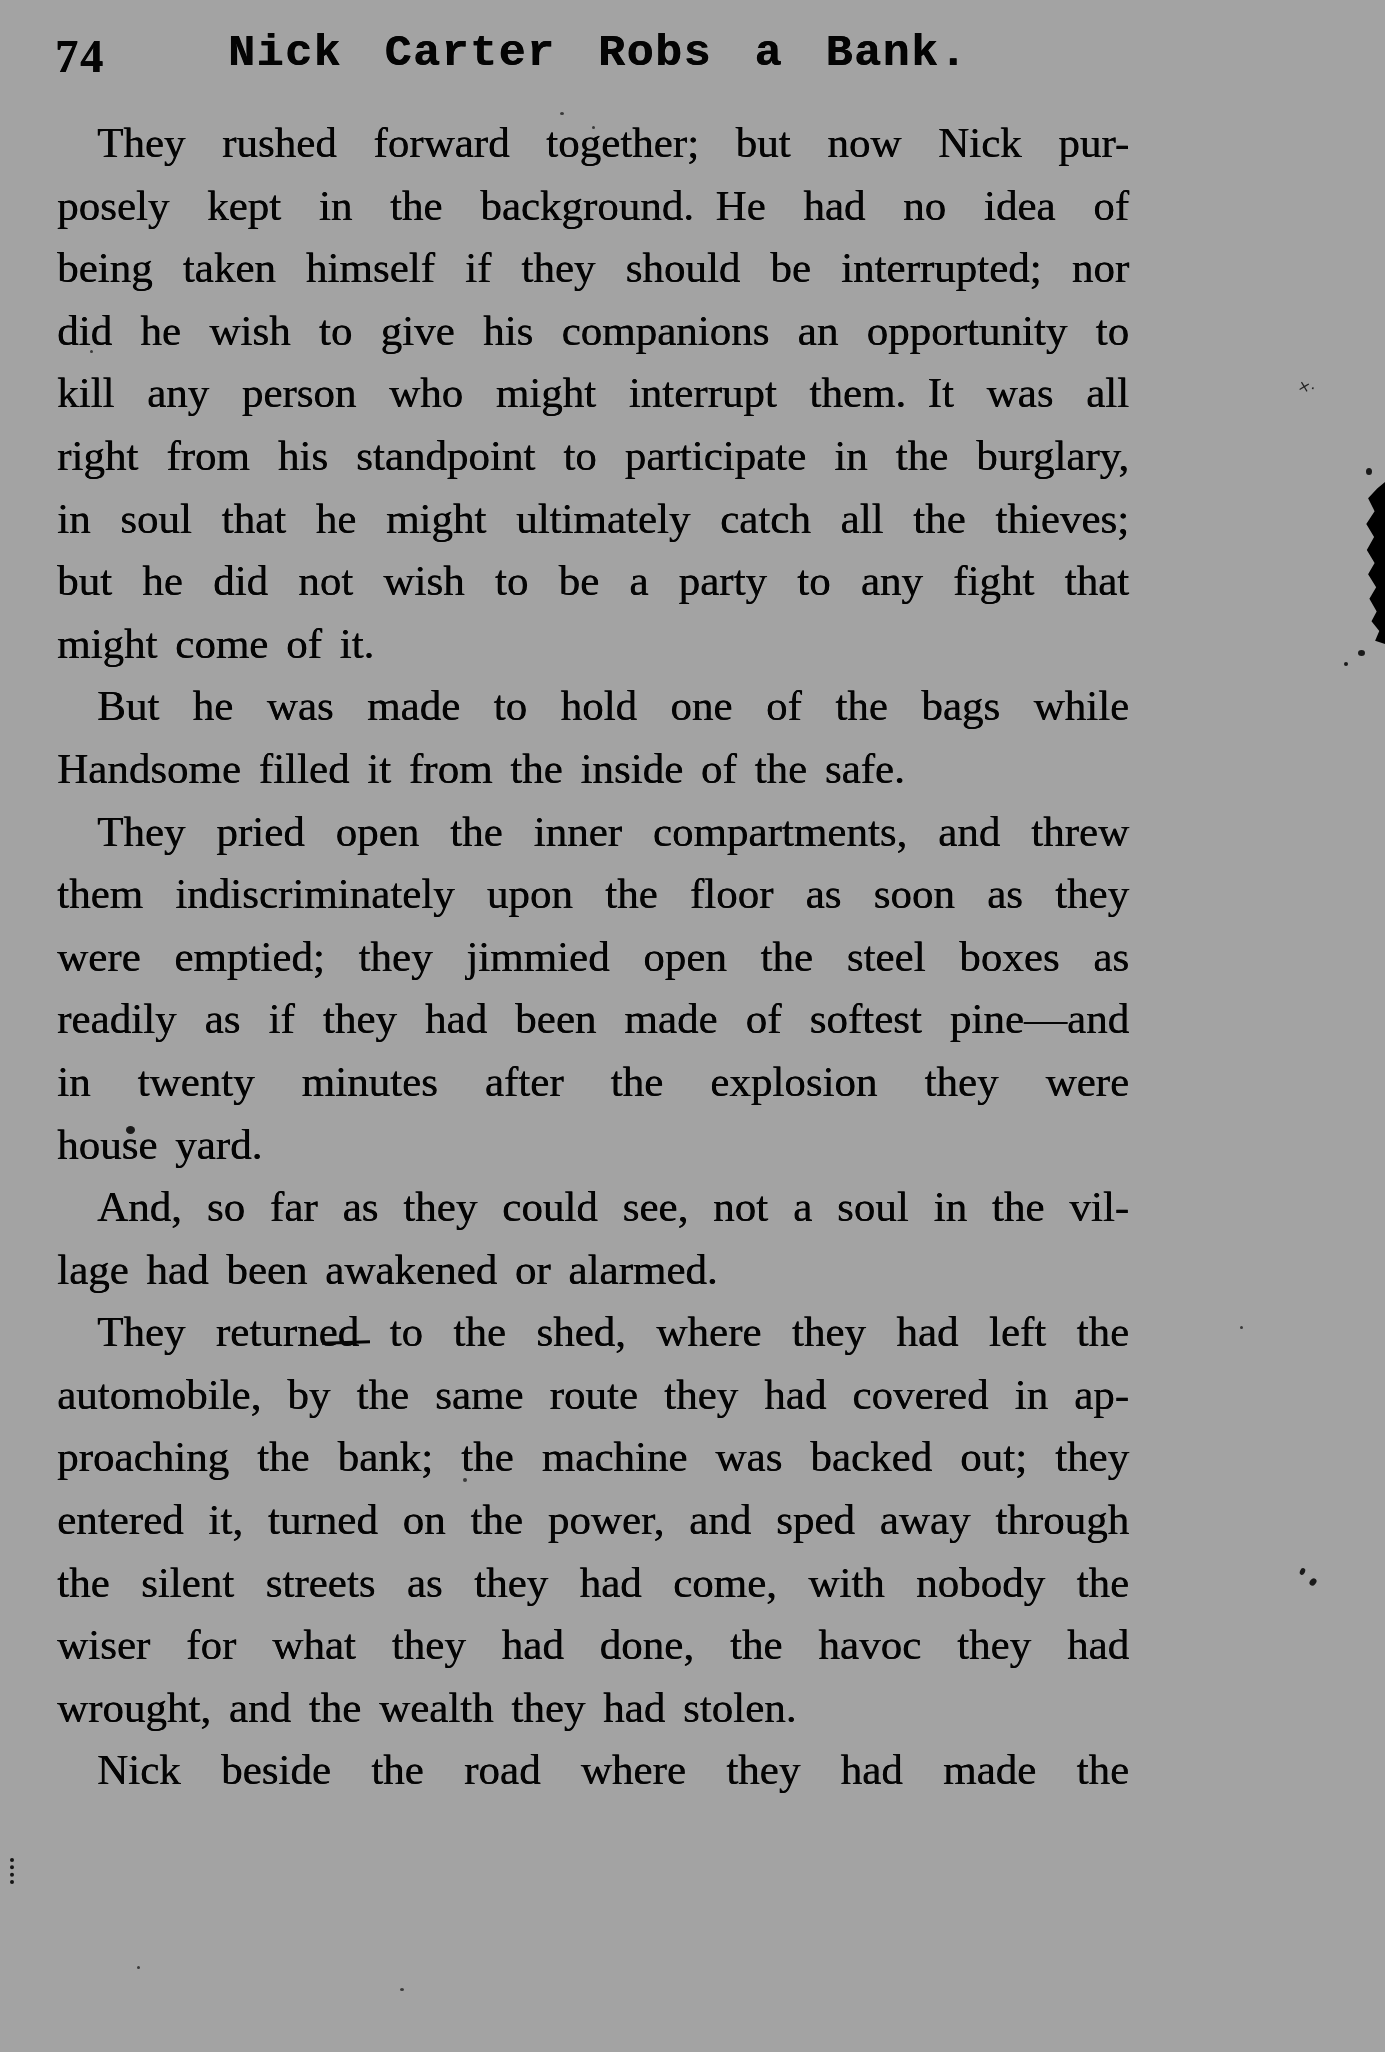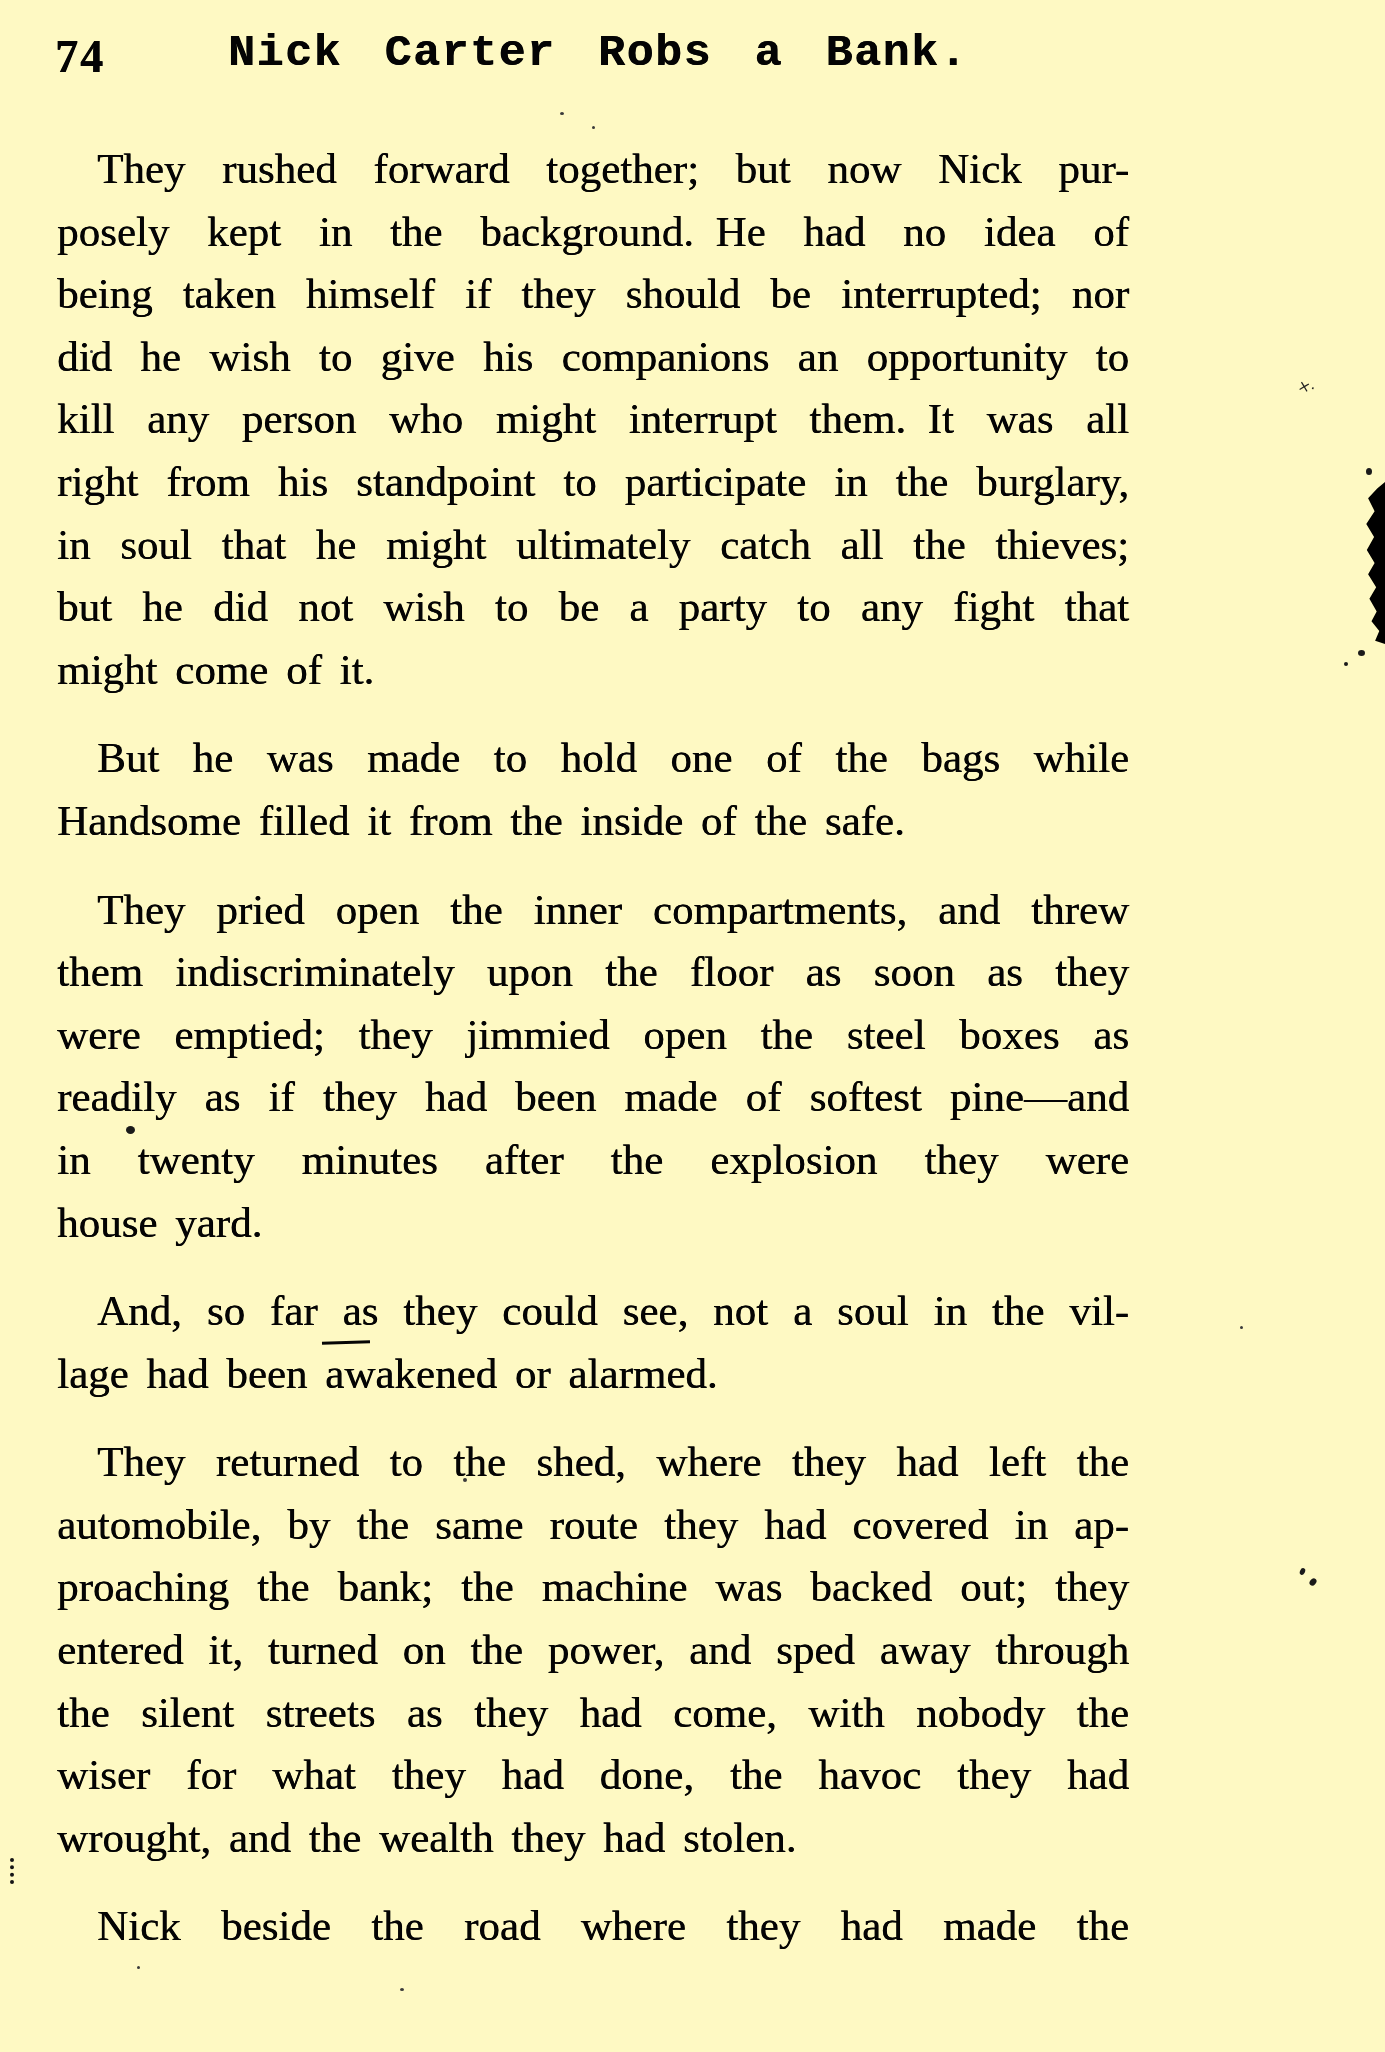--- a/index.html
+++ b/index.html
@@ -1,20 +1,20 @@
 <!DOCTYPE html>
 <html><head>
 <meta charset="utf-8">
 <style>
   html,body{margin:0;padding:0;background:#ffffff;}
   .page{
     position:relative;
     width:1385px;
     height:2052px;
-    background:#fef9c3;
+    background:#a3a3a3;
     overflow:hidden;
     font-family:"Liberation Serif","DejaVu Serif",serif;
     color:#040404;
   }
   
   .pagenum{
     position:absolute;
     left:55px; top:30px;
     font-size:46px;
     font-weight:bold;
@@ -44,21 +44,21 @@
     font-size:43px;
     white-space:nowrap;
     text-shadow:0.45px 0.25px 0 #000;
   }
   .ln.j{
     white-space:normal;
     text-align:justify;
     text-align-last:justify;
     -moz-text-align-last:justify;
   }
-  .ln.ind{ text-indent:40px;margin-top:26px; }
+  .ln.ind{ text-indent:40px; }
   .ln.end{ word-spacing:7px; }
   
   .art{ position:absolute; }
   .blot-main{
     right:0; top:482px; width:26px; height:162px;
     background:#000;
     clip-path:polygon(100% 0%,100% 100%,62% 98%,78% 92%,48% 86%,68% 80%,40% 72%,66% 65%,35% 57%,60% 50%,30% 42%,58% 34%,28% 26%,60% 18%,35% 10%,70% 4%);
   }
   .dot{ background:#1a1a1a; border-radius:50%; }
   .speck{ background:#3a3a3a; border-radius:50%; }

